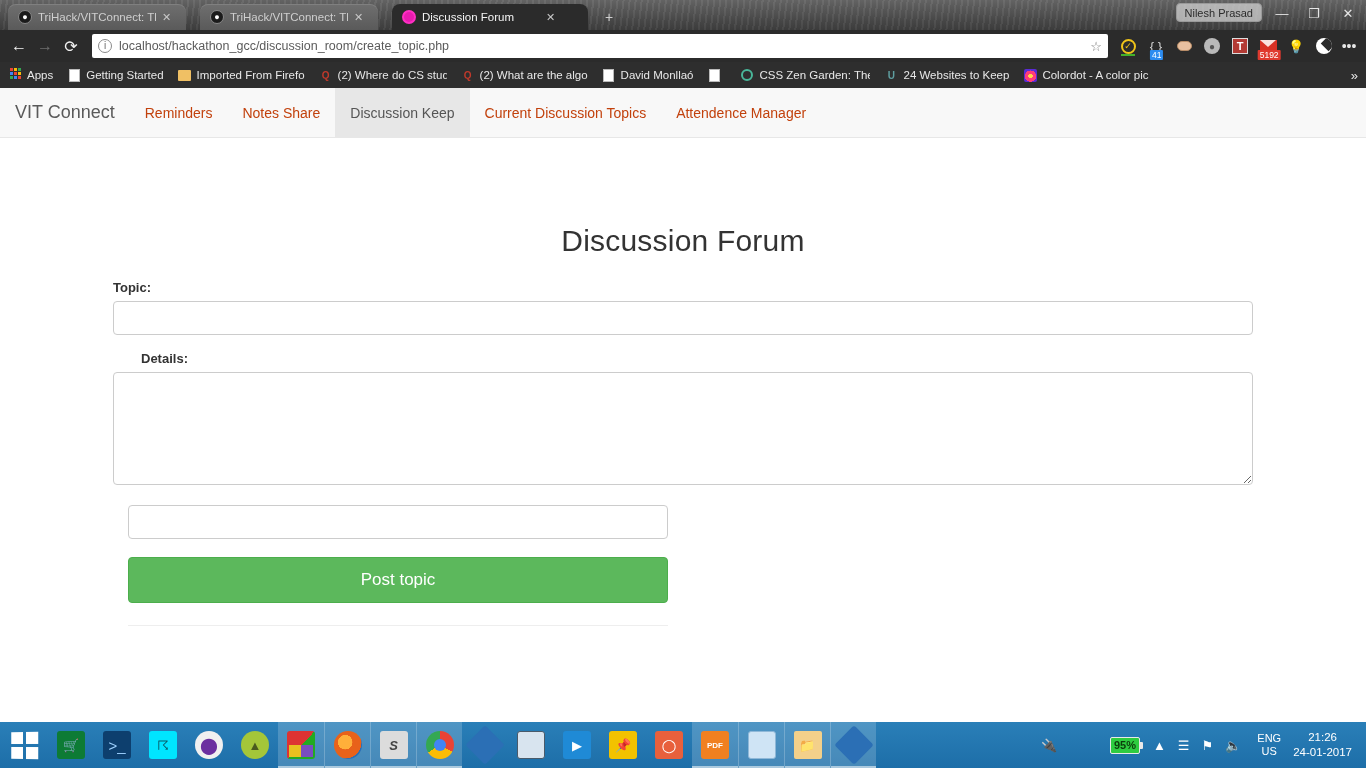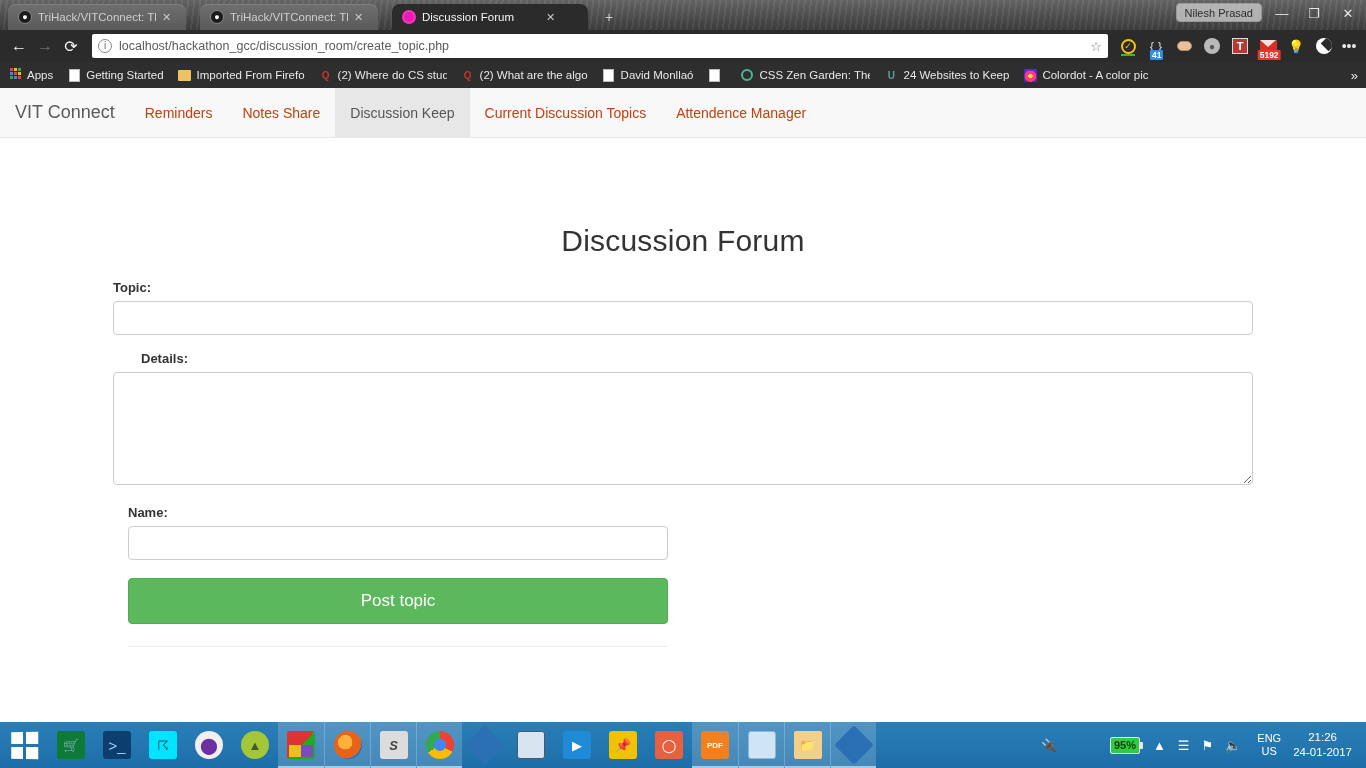--- a/index.html
+++ b/index.html
@@ -102,21 +102,21 @@
                color:#6c6c6c; font-size:10px; line-height:12px; text-align:center; margin-right:7px; flex:0 0 14px;}
   .omni-star { color:#7a7a7a; font-size:13px; margin-left:auto; padding-left:8px; }
   .ext-tray { display: flex; align-items: center; flex: 0 0 auto; }
   .ext {
     position: relative; width: 26px; height: 26px; margin: 0 1px;
     display:flex; align-items:center; justify-content:center; font-size: 12px;
   }
   .ext .badge {
     position: absolute; bottom: -1px; left: 50%; transform: translateX(-45%);
     font-size: 8.5px; line-height: 10px; padding: 0 2px; border-radius: 1px;
-    color: #fff; white-space: nowrap; font-weight: bold;
+    color: #fff; white-space: nowrap;
   }
   .badge.blue { background:#2d8cf0; } .badge.red { background:#e03a2f; }
   .ico-check { width:15px;height:15px;border-radius:50%;border:2px solid #f0c419;color:#f0c419;font-size:9px;
                display:flex;align-items:center;justify-content:center; }
   .ico-underline { position:absolute; bottom:3px; left:6px; width:14px; height:2px; background:#43b02a; }
   .ico-braces { color:#cfcfcf; font-size:13px; }
   .ico-face { width:15px;height:10px;border-radius:5px;background:#e8c0a0;border:1px solid #b98d68; }
   .ico-gray { width:16px;height:16px;border-radius:50%;background:#b9b9b9;color:#555;font-size:10px;
               display:flex;align-items:center;justify-content:center; }
   .ico-t { width:16px;height:16px;background:#b33b35;color:#fff;font-size:11px;font-weight:bold;
@@ -437,21 +437,20 @@
       <form class="form-wrap">
 
         <label class="f-label">Topic:</label>
         <input class="f-input" type="text" placeholder="" style="">
 
         <label class="f-label" style="margin-top:16px;padding-left:28px;">Details:</label>
         <textarea class="f-textarea" placeholder="" style=""></textarea>
 
         <div class="row-2">
           <div class="col-half">
-            <label class="f-label">Name:</label>
             <input class="f-input" type="text" placeholder="" style="">
             <button class="btn-post" type="submit">Post topic</button>
             <hr class="sep">
           </div>
         </div>
 
       </form>
     </div>
   </div>
 </div>

